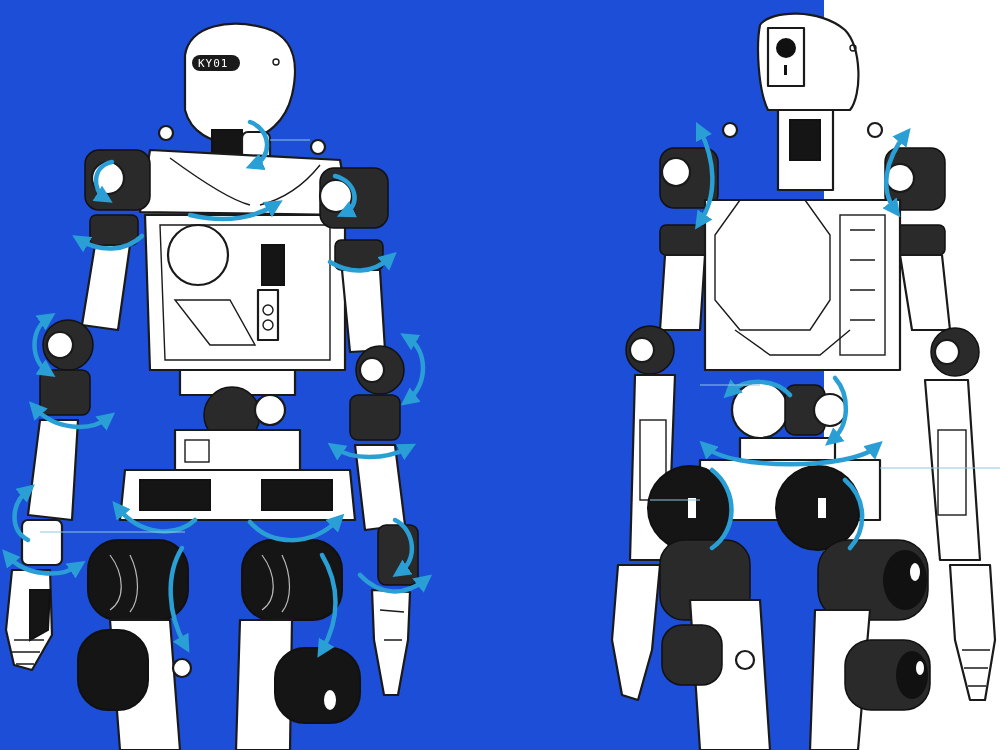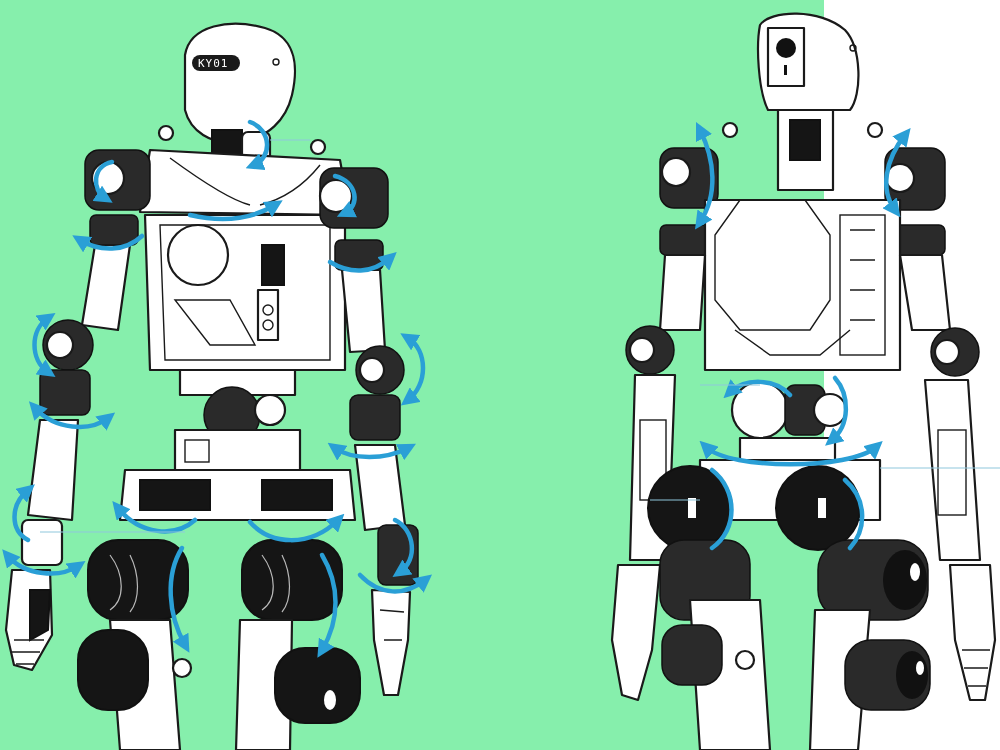--- a/index.html
+++ b/index.html
@@ -1,17 +1,17 @@
 <!DOCTYPE html>
 <html><head>
 <meta charset="utf-8">
 <style>
   html, body { margin: 0; padding: 0; background: #ffffff; }
   body { width: 1000px; height: 750px; overflow: hidden; font-family: "DejaVu Sans", sans-serif; }
-  #stage { position: relative; width: 824px; height: 750px; background: #86efac; }
+  #stage { position: relative; width: 824px; height: 750px; background: #1d4ed8; }
   svg { position: absolute; left: 0; top: 0; }
   .ln { fill: #ffffff; stroke: #1a1a1a; stroke-width: 2.2; stroke-linejoin: round; }
   .ln-thin { fill: none; stroke: #1a1a1a; stroke-width: 1.4; }
   .dark { fill: #151515; stroke: #111; stroke-width: 2; }
   .gear { fill: #2a2a2a; stroke: #111; stroke-width: 1.5; }
   .hatch { fill: none; stroke: #ffffff; stroke-width: 1.2; opacity: .7; }
   .arrow { fill: none; stroke: var(--accent); stroke-width: 4.5; stroke-linecap: round; }
   .leader { stroke: #8fc7dc; stroke-width: 1; }
   .label-text { font-family: "DejaVu Sans Mono", monospace; font-size: 11px; fill: #ffffff; letter-spacing: 1px; }
 </style>

